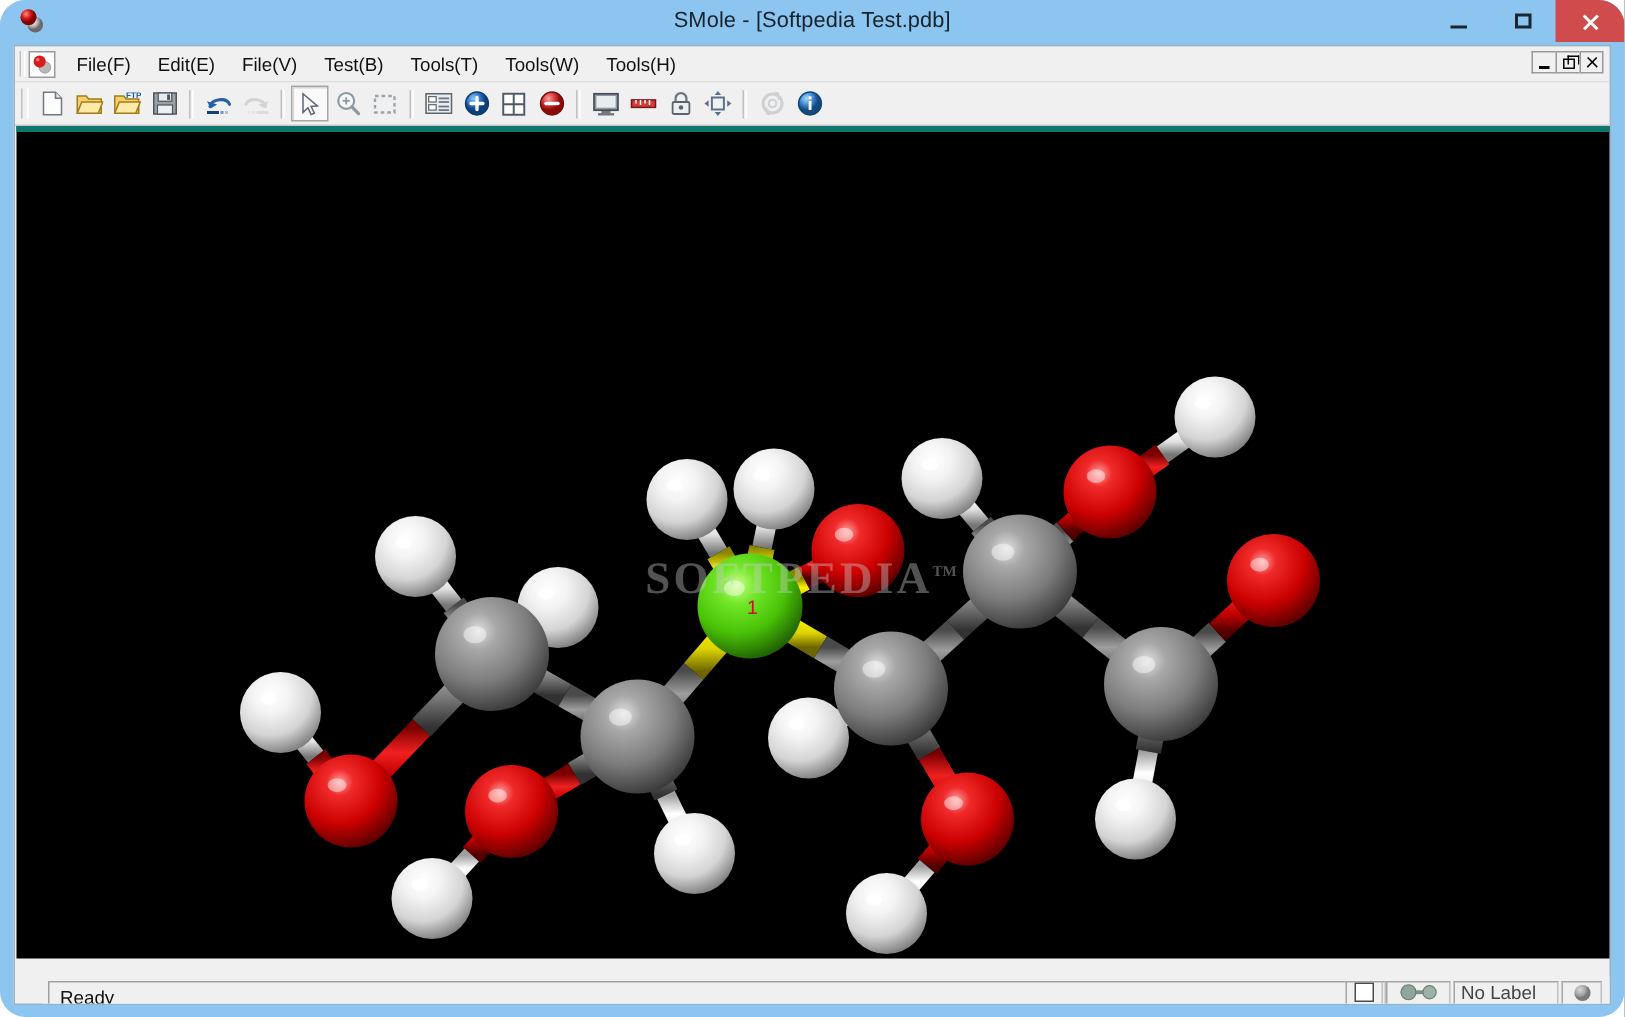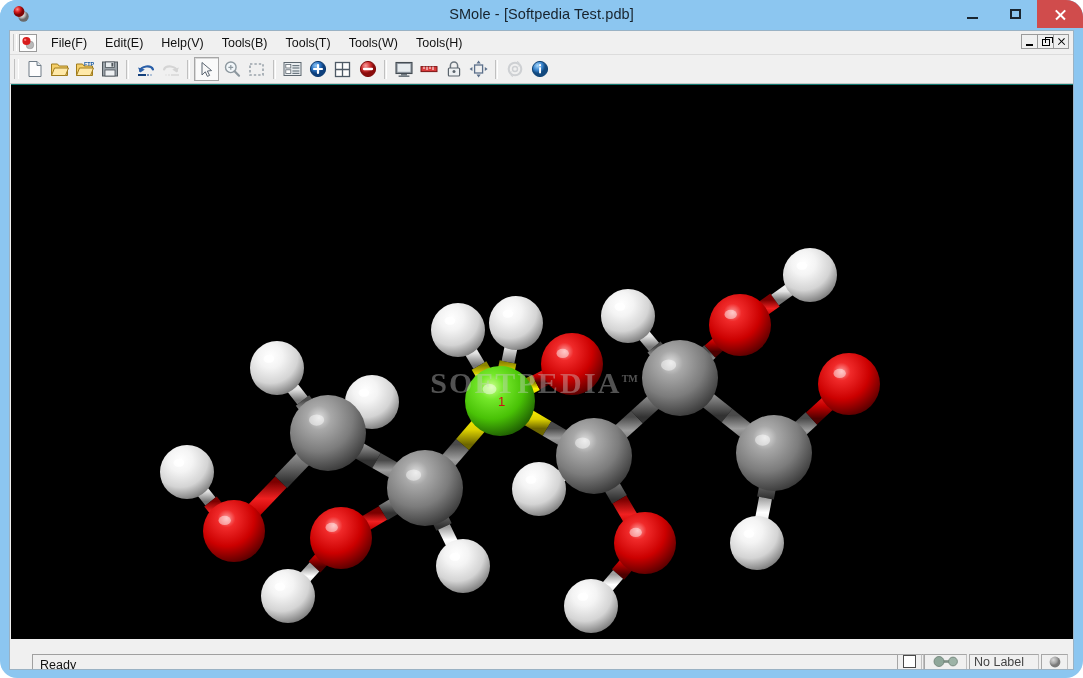--- a/index.html
+++ b/index.html
@@ -186,21 +186,21 @@
     background: #fafafa;
     box-shadow: inset 1px 1px 0 #d8d8d8;
   }
 
   
   #viewport {
     position: absolute;
     left: 1px; top: 53px;
     width: 1063px; height: 555px;
     background: #000000;
-    border-top: 1px solid #0f766e;
+    border-top: 4px solid #0f766e;
     box-sizing: border-box;
     overflow: hidden;
   }
   #scene { position: absolute; left: 0; top: 0; width: 1063px; height: 555px; }
 
   
   #watermark {
     position: absolute;
     left: 408px; top: 278px;
     width: 230px;
@@ -333,22 +333,22 @@
       <div id="menu-grip"></div>
       <div id="menu-doc-icon">
         <svg width="14" height="14" viewBox="0 0 18 18">
           <circle cx="11.5" cy="11.5" r="5" fill="#b9b9b9" stroke="#6a6a6a" stroke-width=".4"></circle>
           <circle cx="7" cy="6.5" r="5.2" fill="#d81b1b"></circle>
           <circle cx="5.4" cy="4.9" r="1.5" fill="#ff9a9a" opacity=".75"></circle>
         </svg>
       </div>
       <div class="menu-item">File(F)</div>
       <div class="menu-item">Edit(E)</div>
-      <div class="menu-item">Help(V)</div>
-      <div class="menu-item">Tools(B)</div>
+      <div class="menu-item">File(V)</div>
+      <div class="menu-item">Test(B)</div>
       <div class="menu-item">Tools(T)</div>
       <div class="menu-item">Tools(W)</div>
       <div class="menu-item">Tools(H)</div>
 
       <div id="mdi-btns">
         <div class="mdi-btn">
             <span class="mdi-min-gl"></span>
           </div>
         <div class="mdi-btn">
             <span class="mdi-rest-gl"></span>

